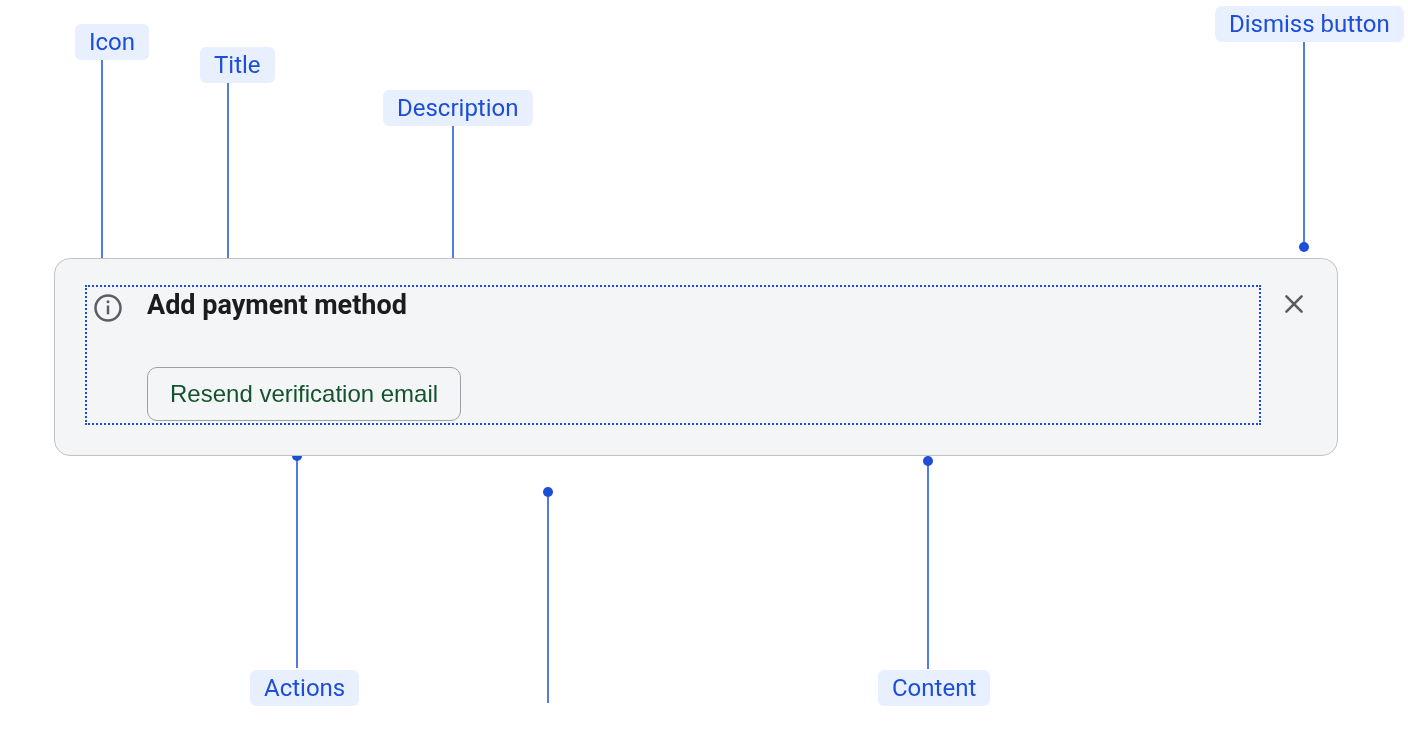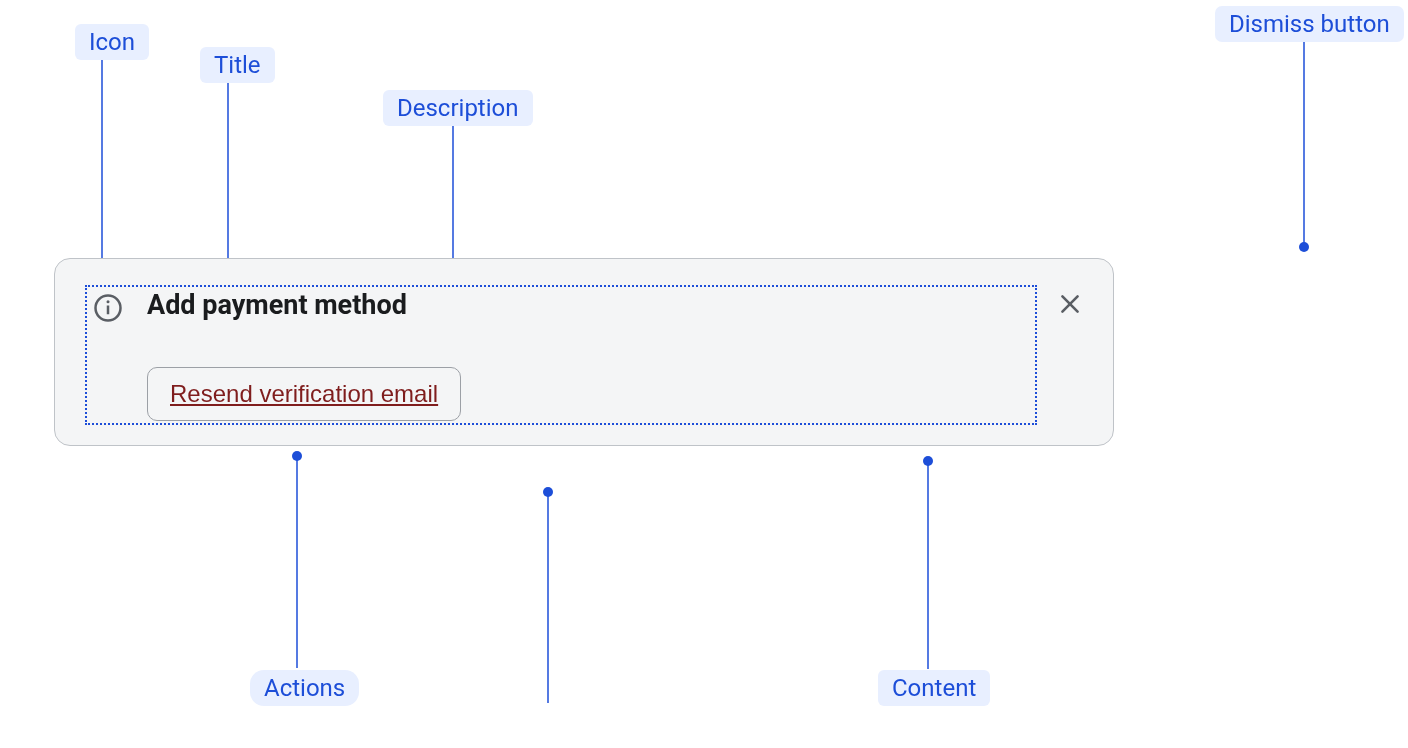--- a/index.html
+++ b/index.html
@@ -30,25 +30,25 @@
       height: 748px;
       pointer-events: none;
     }
     svg.lines line { stroke: #1d4ed8; stroke-width: 1.5; }
     svg.lines circle { fill: #1d4ed8; }
 
     .banner {
       position: absolute;
       left: 54px;
       top: 258px;
-      width: 1060px;
+      width: 1284px;
       border: 1.5px solid #bfc3c8;
       border-radius: 16px;
       background: #f4f5f6;
-      padding: 26px 30px 20px 30px;
+      padding: 26px 30px 30px 30px;
       display: flex;
       align-items: flex-start;
     }
     .content-area {
       border: 2px dotted #1d4ed8;
       display: flex;
       align-items: flex-start;
       flex: 1;
       padding: 2px;
     }
@@ -74,27 +74,26 @@
       color: #42474d;
       margin-top: 10px;
       line-height: 1.35;
     }
     .actions {
       margin-top: 44px;
     }
     .action-button {
       display: inline-block;
       font-size: 24px;
-      color: #7f1d1d;
+      color: #14532d;
       background: #ffffff00;
       border: 1.5px solid #9ca0a6;
       border-radius: 10px;
       padding: 12px 22px;
       cursor: pointer;
-      text-decoration: underline;
     }
     .dismiss {
       flex: 0 0 auto;
       width: 26px;
       height: 26px;
       margin-left: 20px;
       margin-top: 6px;
       cursor: pointer;
     }
   </style>
@@ -117,21 +116,21 @@
     <line x1="548" y1="703" x2="548" y2="492"></line>
     <circle cx="548" cy="492" r="5"></circle>
     <line x1="928" y1="669" x2="928" y2="461"></line>
     <circle cx="928" cy="461" r="5"></circle>
   </svg>
 
   <div class="label" style="left:75px; top:8px;margin-top:16px;">Icon</div>
   <div class="label" style="left:200px; top:47px;">Title</div>
   <div class="label" style="left:383px; top:90px;text-align:right;">Description</div>
   <div class="label" style="left:1215px; top:6px;border-radius:7px;">Dismiss button</div>
-  <div class="label" style="left:250px; top:670px;border-radius:14px;">Actions</div>
+  <div class="label" style="left:250px; top:670px;">Actions</div>
   <div class="label" style="left:878px; top:670px;">Content</div>
 
   <div class="banner">
     <div class="content-area">
       <div class="info-icon">
         <svg viewBox="0 0 24 24" width="30" height="30" fill="none" stroke="#5a5e64" stroke-width="2">
           <circle cx="12" cy="12" r="10"></circle>
           <line x1="12" y1="10" x2="12" y2="17"></line>
           <circle cx="12" cy="7" r="1.2" fill="#5a5e64" stroke="none"></circle>
         </svg>

